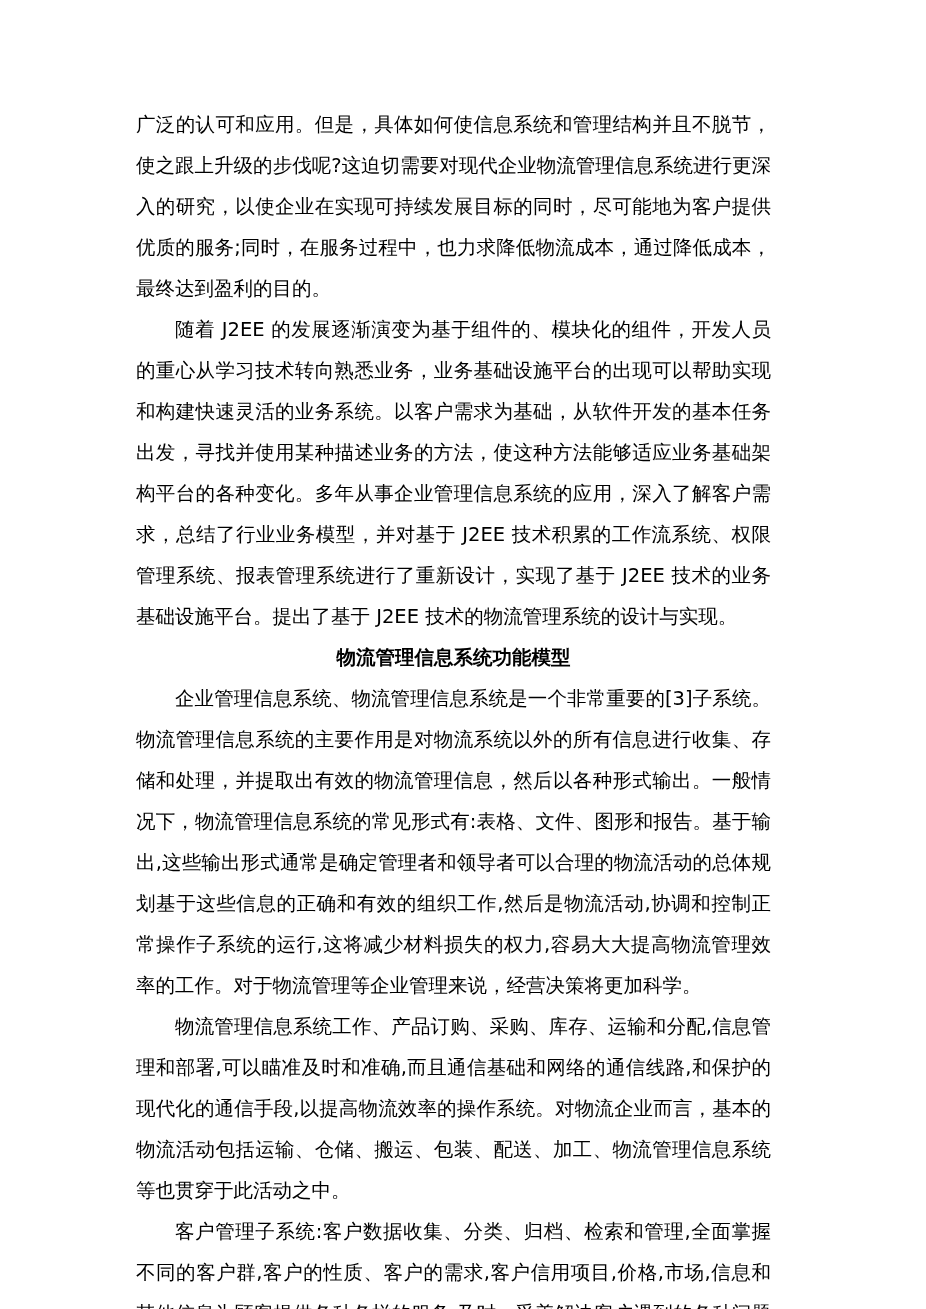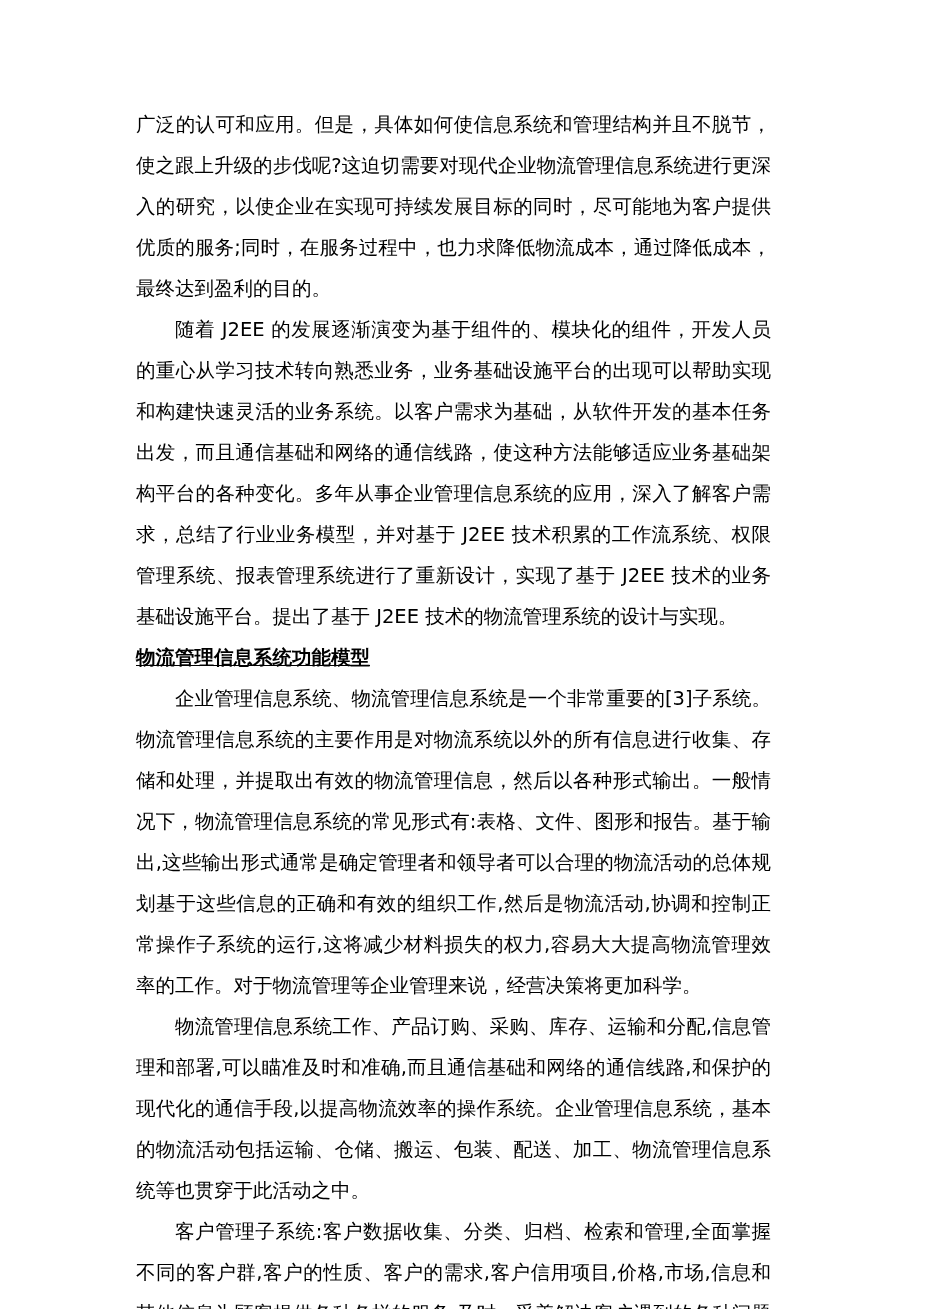--- a/index.html
+++ b/index.html
@@ -33,36 +33,35 @@
   }
   p.para.no-indent {
     text-indent: 0;
   }
   h2.heading {
     margin: 0;
     font-size: 19.5px;
     line-height: 41px;
     font-weight: bold;
     text-indent: 0;
-    text-align: left;
-    text-decoration: underline;
+    text-align: center;
   }
 </style>
 </head>
 <body>
 
 <div class="page">
   <div class="doc-body">
 
     <p class="para no-indent">广泛的认可和应用。但是，具体如何使信息系统和管理结构并且不脱节，使之跟上升级的步伐呢?这迫切需要对现代企业物流管理信息系统进行更深入的研究，以使企业在实现可持续发展目标的同时，尽可能地为客户提供优质的服务;同时，在服务过程中，也力求降低物流成本，通过降低成本，最终达到盈利的目的。</p>
 
-    <p class="para">随着 J2EE 的发展逐渐演变为基于组件的、模块化的组件，开发人员的重心从学习技术转向熟悉业务，业务基础设施平台的出现可以帮助实现和构建快速灵活的业务系统。以客户需求为基础，从软件开发的基本任务出发，而且通信基础和网络的通信线路，使这种方法能够适应业务基础架构平台的各种变化。多年从事企业管理信息系统的应用，深入了解客户需求，总结了行业业务模型，并对基于 J2EE 技术积累的工作流系统、权限管理系统、报表管理系统进行了重新设计，实现了基于 J2EE 技术的业务基础设施平台。提出了基于 J2EE 技术的物流管理系统的设计与实现。</p>
+    <p class="para">随着 J2EE 的发展逐渐演变为基于组件的、模块化的组件，开发人员的重心从学习技术转向熟悉业务，业务基础设施平台的出现可以帮助实现和构建快速灵活的业务系统。以客户需求为基础，从软件开发的基本任务出发，寻找并使用某种描述业务的方法，使这种方法能够适应业务基础架构平台的各种变化。多年从事企业管理信息系统的应用，深入了解客户需求，总结了行业业务模型，并对基于 J2EE 技术积累的工作流系统、权限管理系统、报表管理系统进行了重新设计，实现了基于 J2EE 技术的业务基础设施平台。提出了基于 J2EE 技术的物流管理系统的设计与实现。</p>
 
     <h2 class="heading">物流管理信息系统功能模型</h2>
 
     <p class="para">企业管理信息系统、物流管理信息系统是一个非常重要的[3]子系统。物流管理信息系统的主要作用是对物流系统以外的所有信息进行收集、存储和处理，并提取出有效的物流管理信息，然后以各种形式输出。一般情况下，物流管理信息系统的常见形式有:表格、文件、图形和报告。基于输出,这些输出形式通常是确定管理者和领导者可以合理的物流活动的总体规划基于这些信息的正确和有效的组织工作,然后是物流活动,协调和控制正常操作子系统的运行,这将减少材料损失的权力,容易大大提高物流管理效率的工作。对于物流管理等企业管理来说，经营决策将更加科学。</p>
 
-    <p class="para">物流管理信息系统工作、产品订购、采购、库存、运输和分配,信息管理和部署,可以瞄准及时和准确,而且通信基础和网络的通信线路,和保护的现代化的通信手段,以提高物流效率的操作系统。企业管理信息系统，基本的物流活动包括运输、仓储、搬运、包装、配送、加工、物流管理信息系统等也贯穿于此活动之中。</p>
+    <p class="para">物流管理信息系统工作、产品订购、采购、库存、运输和分配,信息管理和部署,可以瞄准及时和准确,而且通信基础和网络的通信线路,和保护的现代化的通信手段,以提高物流效率的操作系统。对物流企业而言，基本的物流活动包括运输、仓储、搬运、包装、配送、加工、物流管理信息系统等也贯穿于此活动之中。</p>
 
     <p class="para">客户管理子系统:客户数据收集、分类、归档、检索和管理,全面掌握不同的客户群,客户的性质、客户的需求,客户信用项目,价格,市场,信息和其他信息为顾客提供各种各样的服务,及时、妥善解决客户遇到的各种问题的合作[3]。子系统</p>
 
   </div>
 </div>
 
 </body></html>

